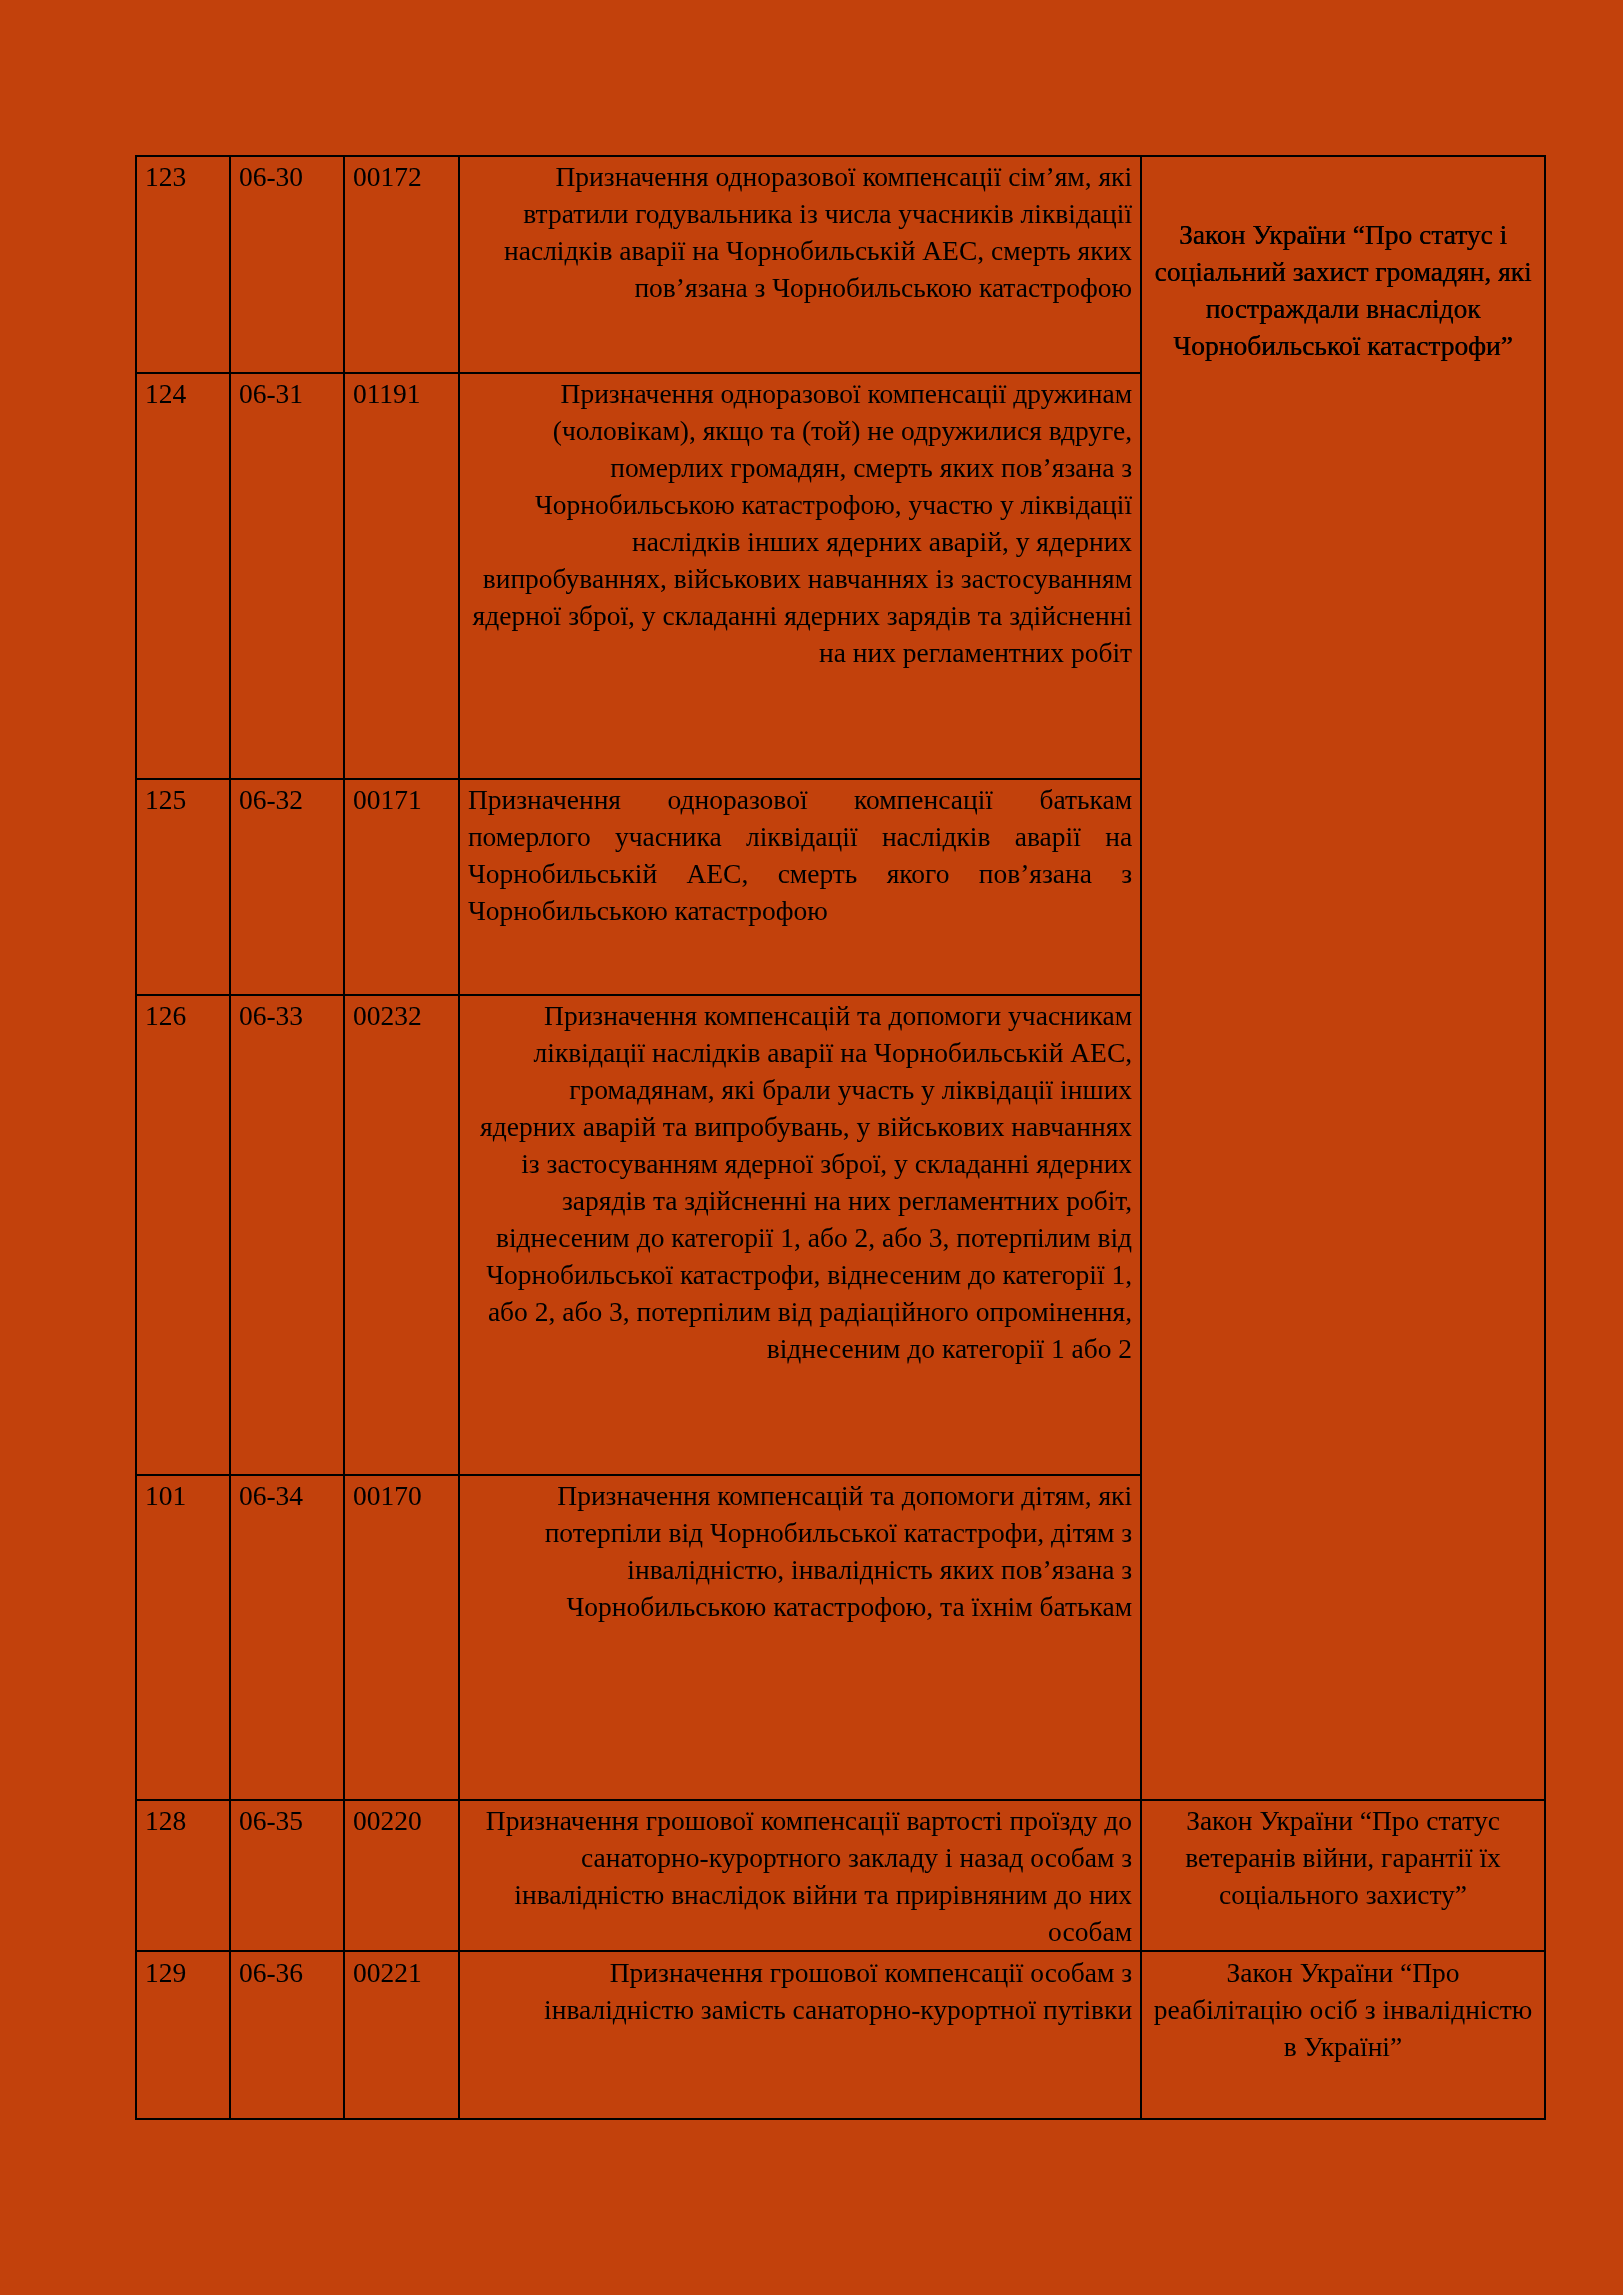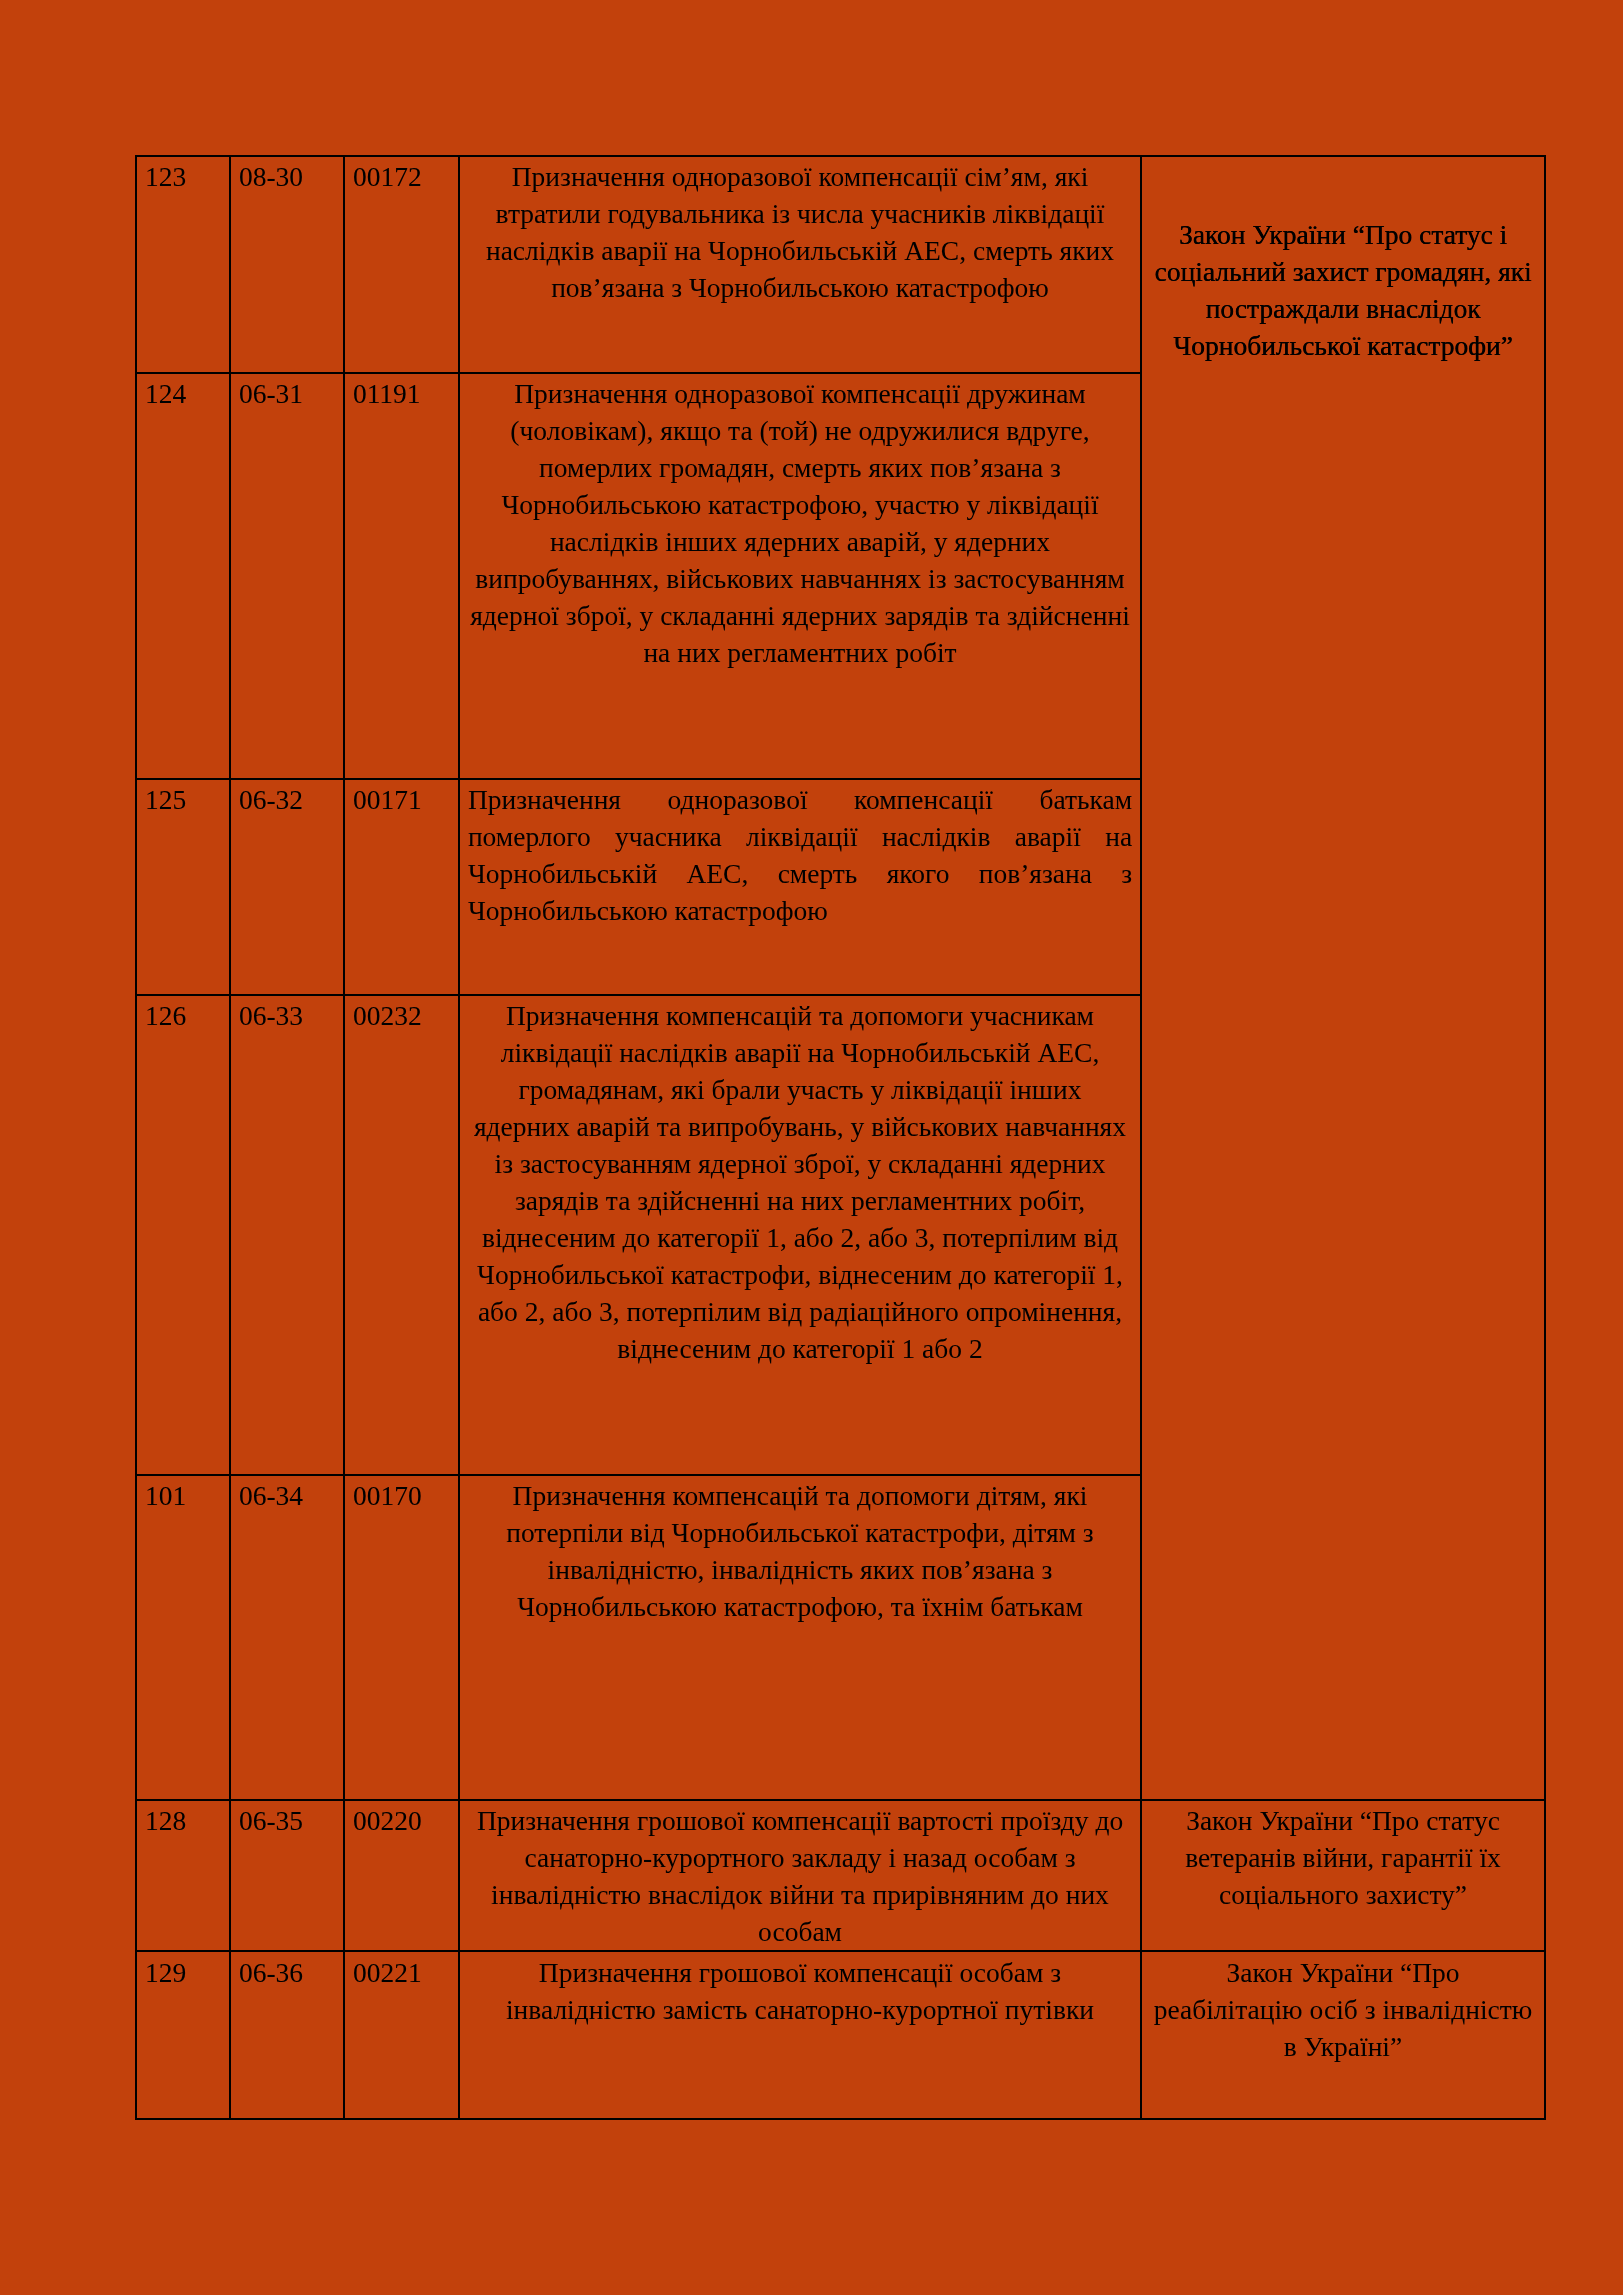--- a/index.html
+++ b/index.html
@@ -20,42 +20,42 @@
     vertical-align: top;
     padding: 1.3px 7.9px 0 7.9px;
     box-sizing: border-box;
   }
   col.c-num { width: 94px; }
   col.c-code { width: 114px; }
   col.c-svc { width: 115px; }
   col.c-desc { width: 682px; }
   col.c-law { width: 404px; }
   td.num, td.code, td.svc { padding-left: 10.5px; padding-right: 3.9px; white-space: nowrap; }
-  td.desc { padding-left: 13px; padding-right: 10.5px; text-align: center; }
+  td.desc { padding-left: 13px; padding-right: 10.5px; text-align: right; }
   td.desc.justify { text-align: justify; margin-top: 32px; }
   td.law { text-align: center; vertical-align: top; padding: 0 11.8px; }
   td.law.merged { vertical-align: top; padding-top: 59px; }
   td.law.merged .law-text { font-weight: normal; text-shadow: 0.4px 0 0 #000; margin-top: 20px; }
 </style>
 </head>
 <body>
 
 <div class="page">
   <table class="reg">
     <colgroup>
       <col class="c-num">
         <col class="c-code">
         <col class="c-svc">
         <col class="c-desc">
         <col class="c-law">
     </colgroup>
     <tbody>
       <tr style="height:217px">
         <td class="num">123</td>
-        <td class="code">08-30</td>
+        <td class="code">06-30</td>
         <td class="svc">00172</td>
         <td class="desc">Призначення одноразової компенсації сім’ям, які втратили годувальника із числа учасників ліквідації наслідків аварії на Чорнобильській АЕС, смерть яких пов’язана з Чорнобильською катастрофою</td>
         <td class="law merged" rowspan="5">
           <span class="law-text">Закон України “Про статус і соціальний захист громадян, які постраждали внаслідок Чорнобильської катастрофи”</span>
         </td>
       </tr>
       <tr style="height:406px">
         <td class="num">124</td>
         <td class="code">06-31</td>
         <td class="svc">01191</td>

